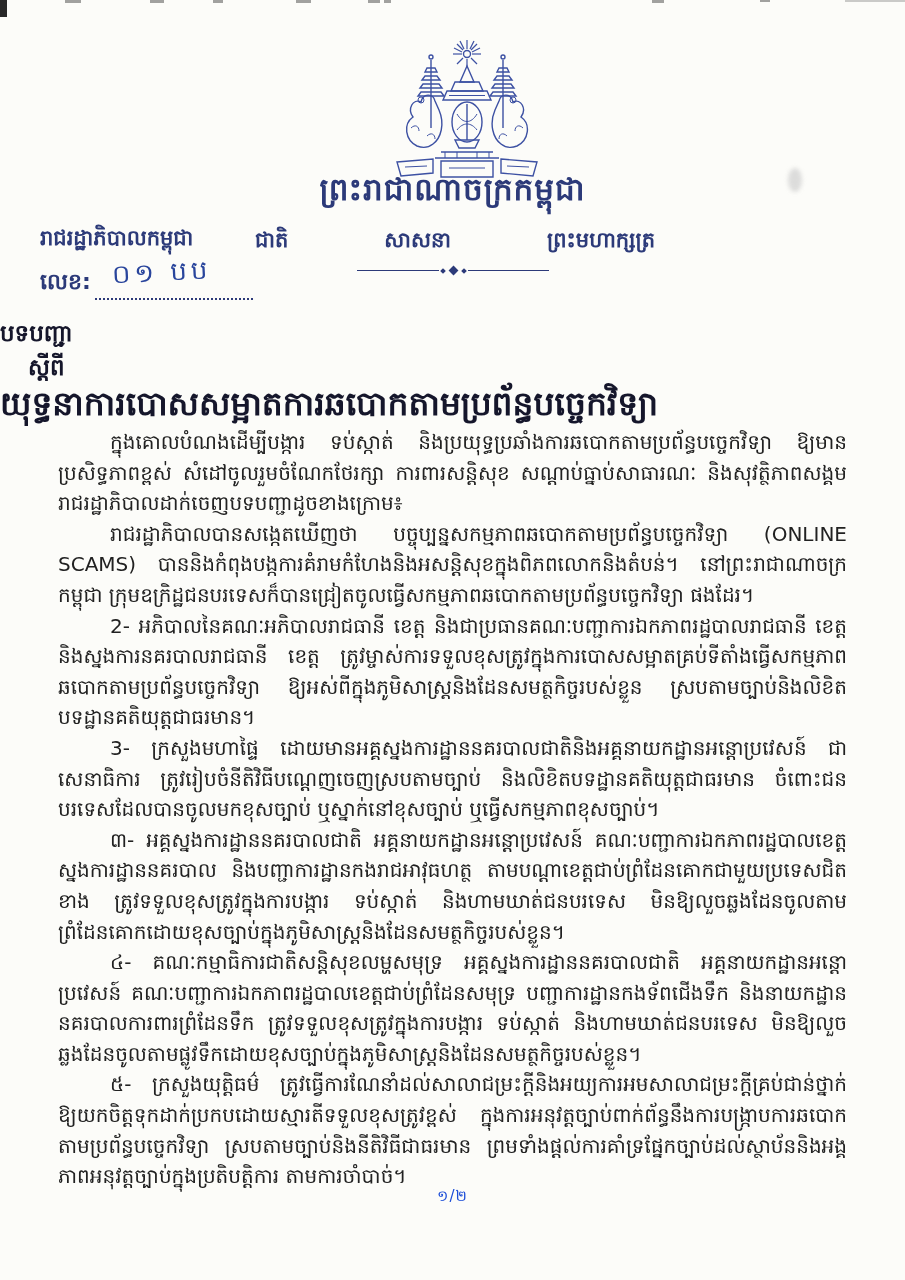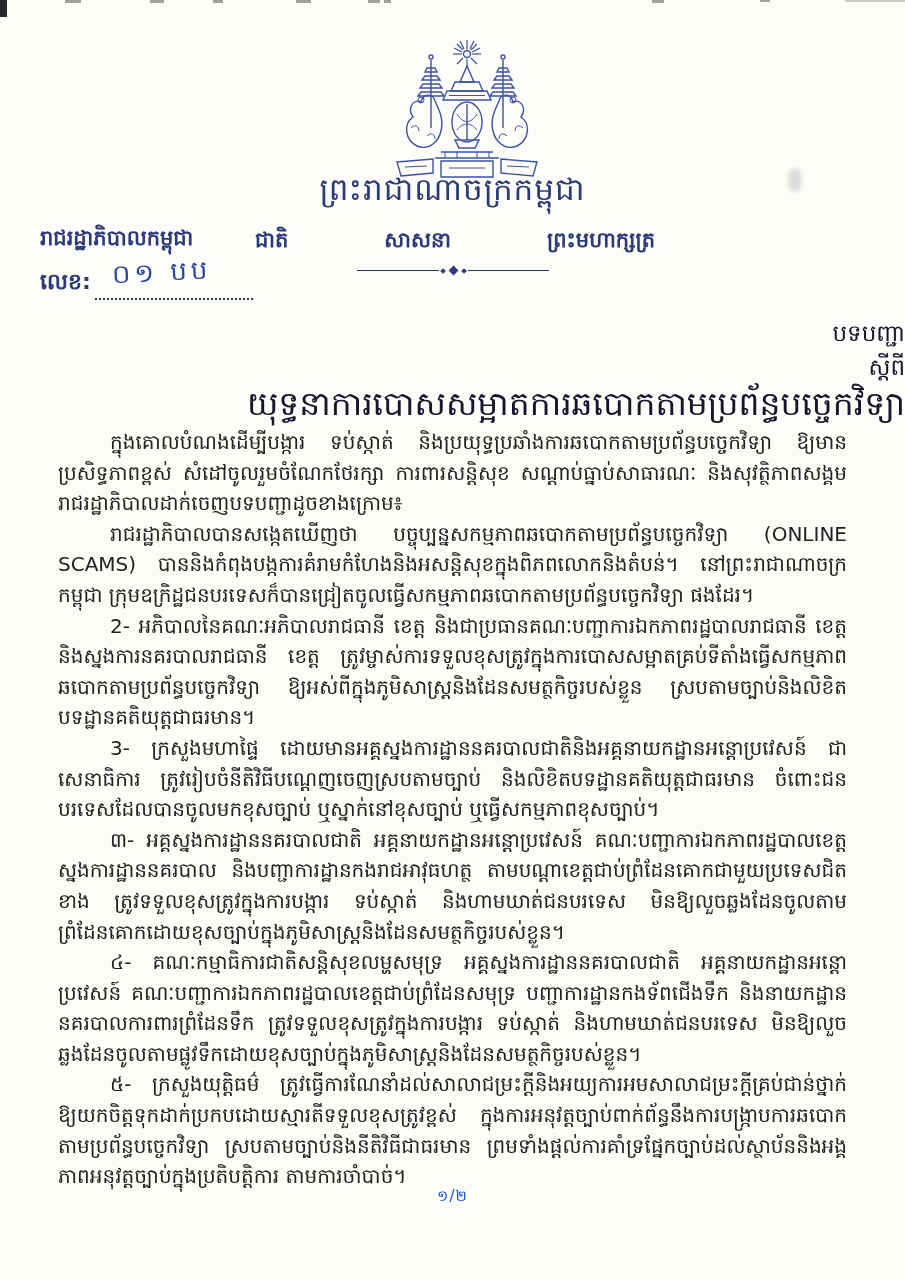--- a/index.html
+++ b/index.html
@@ -34,21 +34,21 @@
   .a9{left:845px;top:0;width:60px;height:2px;opacity:.3;}
   .smudge{position:absolute;left:788px;top:168px;width:14px;height:24px;background:#cfcfcf;border-radius:50%;filter:blur(2px);opacity:.7;}
 
   
   .emblem{position:absolute;left:383px;top:32px;width:168px;height:152px;}
   .emblem svg{width:100%;height:100%;}
 
   
   .kingdom{
     position:absolute;left:0;top:170px;width:100%;
-    text-align:center;font-size:31px;font-weight:normal;
+    text-align:center;font-size:31px;font-weight:bold;
     color:var(--header-blue);letter-spacing:1px;
   }
   .gov{
     position:absolute;left:40px;top:224px;
     font-size:21px;font-weight:bold;color:var(--header-blue);
   }
   .motto{
     position:absolute;left:255px;top:226px;width:400px;
     display:flex;justify-content:space-between;gap:30px;
     font-size:21px;font-weight:bold;color:var(--header-blue);
@@ -73,21 +73,21 @@
   }
   .num-value{
     position:absolute;left:72px;top:-12px;
     font-size:26px;color:var(--ink-blue);
     transform:rotate(-3deg);letter-spacing:4px;white-space:nowrap;
   }
 
   
   .title-block{
     position:absolute;left:0;top:316px;width:100%;
-    text-align:right;color:var(--title-color);font-weight:normal;
+    text-align:left;color:var(--title-color);font-weight:bold;
   }
   .title-line1{font-size:23px;line-height:34px;}
   .title-line2{font-size:23px;line-height:34px;margin-left:28px;}
   .title-line3{font-size:33px;line-height:40px;}
 
   
   .body-text{
     position:absolute;left:58px;top:427px;width:789px;
     color:var(--body-color);
   }

